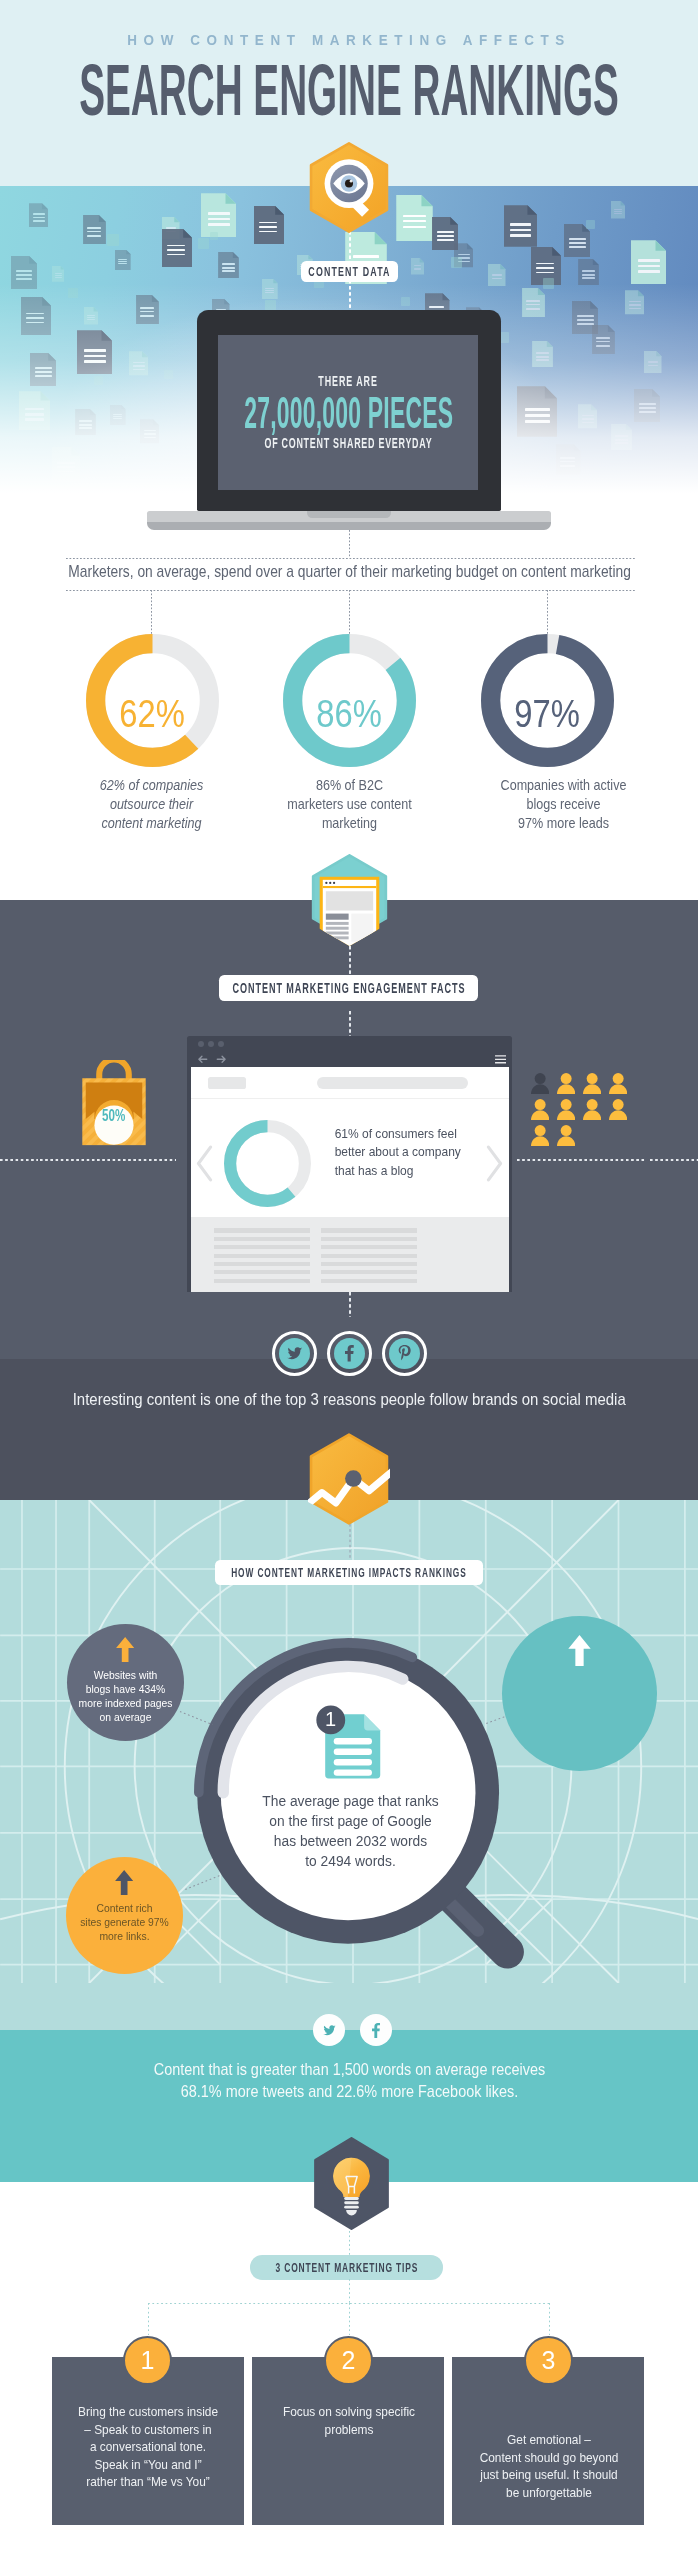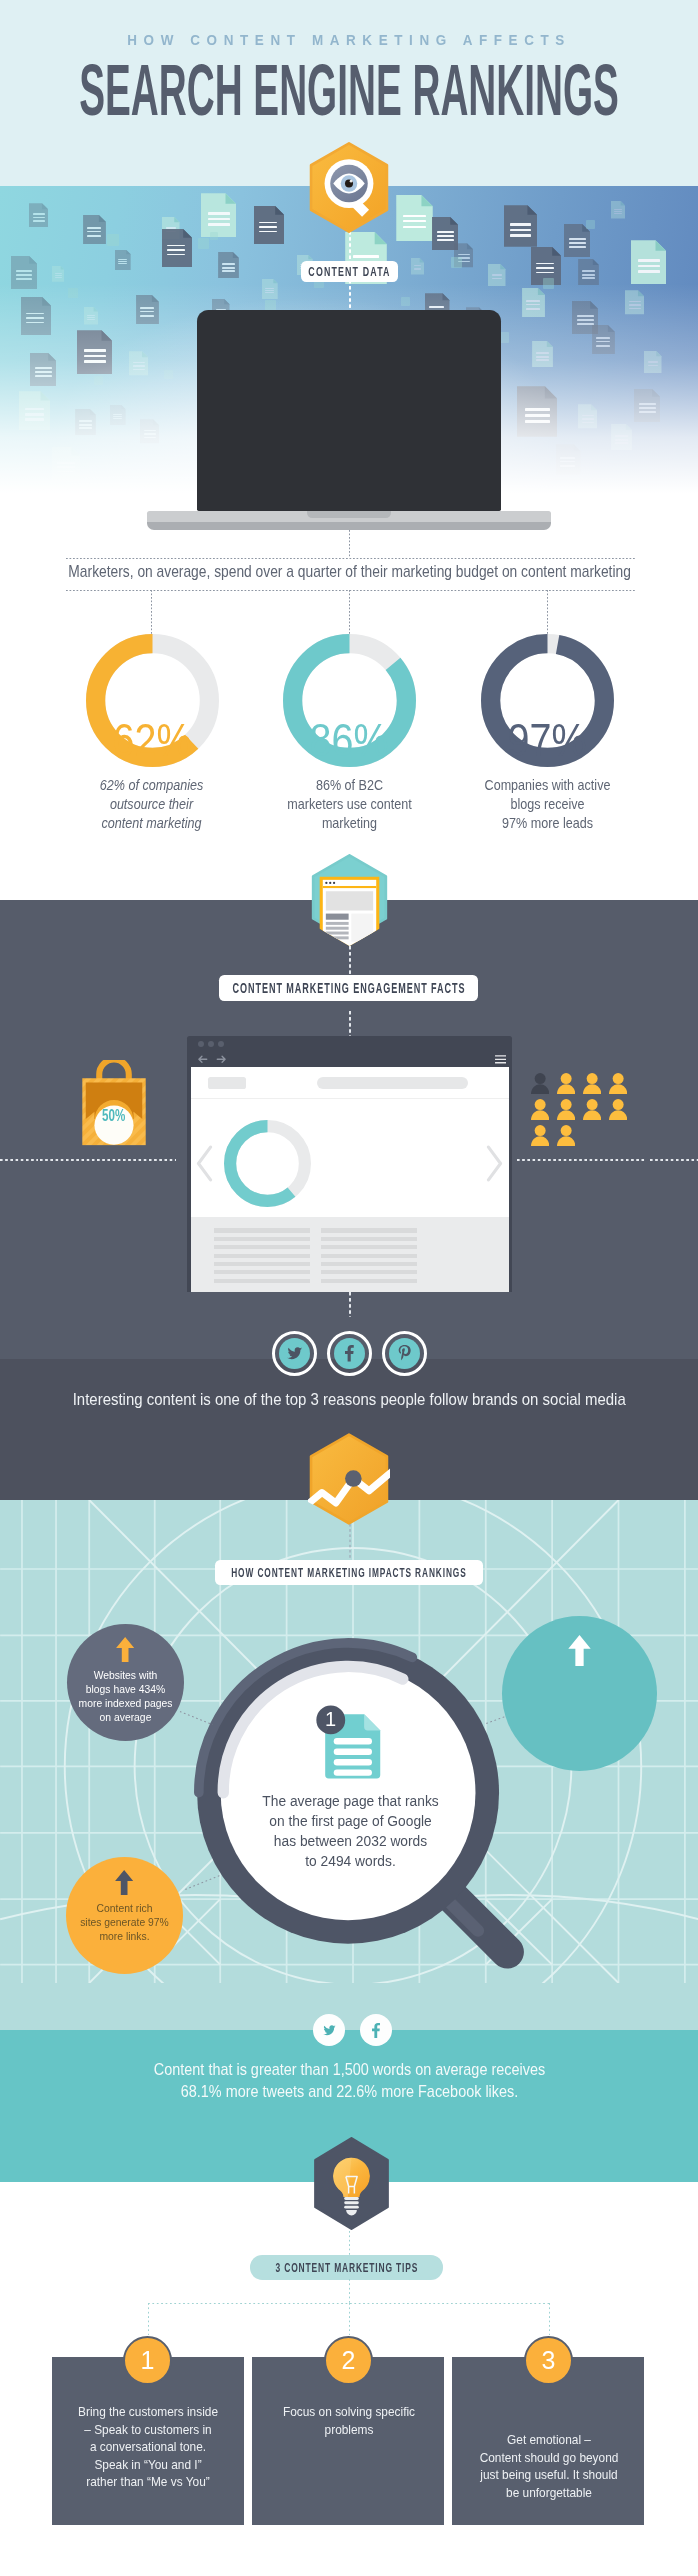--- a/index.html
+++ b/index.html
@@ -70,22 +70,22 @@
 
   
   #s1stmt{left:-524px;top:563px;width:1747px;text-align:center;color:#5e6573;font-size:15.7px;line-height:17.5px;}
   #s1stmt .bcond{transform:scaleX(0.88);}
   .dash-h{position:absolute;height:0.9px;
     background-image:linear-gradient(90deg,#8e96a3 0 1.4px,transparent 1.4px);background-size:3.5px 0.9px;}
   .dash-v{position:absolute;width:0.9px;
     background-image:linear-gradient(180deg,#8e96a3 0 1.4px,transparent 1.4px);background-size:0.9px 3.5px;}
   .donut{position:absolute;width:133px;height:133px;}
   .donut svg{position:absolute;left:0;top:0;}
-  .dlabel{position:absolute;left:0;top:0;width:133px;height:133px;display:flex;
-          align-items:flex-end;justify-content:center;font-size:47px;font-weight:400;
+  .dlabel{position:absolute;left:0;top:13px;width:133px;height:133px;display:flex;
+          align-items:center;justify-content:center;font-size:39px;font-weight:400;
           font-family:"Liberation Sans",sans-serif;}
   .dlabel span{display:inline-block;transform:scaleX(0.84);}
   .dcap{position:absolute;width:227px;text-align:center;color:#5e6573;font-size:14.3px;line-height:19px;}
   .dcap .bcond{transform:scaleX(0.88);display:block;}
 
   
   #s2bg{left:0;top:900px;width:699px;height:600px;background:#565c6a;}
   #s2bg2{left:0;top:1359px;width:699px;height:141px;background:#4d515e;}
   #pill2{left:219px;top:975px;width:259px;height:26px;font-size:14.4px;}
   #pill2 .cond{transform:scaleX(0.63);letter-spacing:1.5px;}
@@ -705,20 +705,25 @@
       <circle cx="49.4" cy="44.8" r="1.6" fill="#ffffff" opacity=".9"></circle>
     </svg>
   </div>
 
   <div class="pill" id="pill1">
       <span class="cond">CONTENT DATA</span>
     </div>
 
   <div class="abs" id="laptop">
     <div class="abs" id="lt-lid"></div>
+    <div class="abs" id="lt-screen">
+      <div class="abs" id="lt-l1"><span class="cond">THERE ARE</span></div>
+      <div class="abs" id="lt-l2"><span class="cond">27,000,000 PIECES</span></div>
+      <div class="abs" id="lt-l3"><span class="cond">OF CONTENT SHARED EVERYDAY</span></div>
+    </div>
     <div class="abs" id="lt-base"></div>
     <div class="abs" id="lt-notch"></div>
     <div class="abs" id="lt-foot"></div>
   </div>
 
   <div class="dash-h" style="left:66px;top:558px;width:570px"></div>
   <div class="dash-h" style="left:66px;top:590px;width:570px"></div>
   <div class="dash-v" style="left:349px;top:530px;height:28px"></div>
   <div class="abs" id="s1stmt"><span class="bcond">Marketers, on average, spend over a quarter of their marketing budget on content marketing</span></div>
   <div class="dash-v" style="left:151px;top:590px;height:44px"></div>
@@ -755,21 +760,21 @@
       </div>
       <div class="donut" style="left: 481px; top: 634px;">
         <svg width="133" height="133" viewBox="0 0 152 152">
           <circle cx="76" cy="76" r="65" fill="none" stroke="#e9eaeb" stroke-width="22"></circle>
           <circle cx="76" cy="76" r="65" fill="none" stroke="#56627a" stroke-width="22" stroke-dasharray="396.1548336176729 408.4070449666731" transform="translate(152 0) scale(-1 1) rotate(-90 76 76)"></circle>
         </svg>
         <div class="dlabel" style="color:#56627a">
           <span>97%</span>
         </div>
       </div>
-      <div class="dcap" style="left: 434px; top: 776px;">
+      <div class="dcap" style="left: 450px; top: 776px;">
         <span class="bcond">Companies with active</span>
         <span class="bcond">blogs receive</span>
         <span class="bcond">97% more leads</span>
       </div>
     </div>
 
   <div class="abs" id="s2bg"></div>
   <div class="abs" id="s2bg2"></div>
 
   <div class="abs hexw" id="hex2" style="left:310px;top:854px;width:79px;height:92px;">
@@ -884,20 +889,25 @@
     <div id="brw-body">
       <div id="brw-hero">
         <div class="b2" style="left:17.5px;top:9.6px;width:38px;height:12.2px;"></div>
         <div class="b2" style="left:126px;top:9.6px;width:151px;height:12.2px;border-radius:6.1px;"></div>
       </div>
       <div id="brw-main">
         <div id="b-donut"><svg width="87" height="87" viewBox="0 0 100 100">
               <circle cx="50" cy="50" r="43" fill="none" stroke="#e9eaeb" stroke-width="14"></circle>
               <circle cx="50" cy="50" r="43" fill="none" stroke="#72cccd" stroke-width="14" stroke-dasharray="164.80795060732052 270.1769682087222" transform="translate(100 0) scale(-1 1) rotate(-90 50 50)"></circle>
             </svg></div>
+        <div id="b-text">
+            <span class="bcond">61% of consumers feel</span>
+            <span class="bcond">better about a company</span>
+            <span class="bcond">that has a blog</span>
+          </div>
         <svg class="chev" style="left:4.4px;top:46px" viewBox="0 0 22 42">
             <path d="M18 2 L4 21 L18 40" fill="none" stroke="#e0e1e3" stroke-width="3.6" stroke-linecap="round" stroke-linejoin="round"></path>
           </svg>
         <svg class="chev" style="left:294px;top:46px" viewBox="0 0 22 42">
             <path d="M4 2 L18 21 L4 40" fill="none" stroke="#e0e1e3" stroke-width="3.6" stroke-linecap="round" stroke-linejoin="round"></path>
           </svg>
       </div>
       <div id="brw-foot">
           <div class="bl" style="left:23px;top:11.4px;width:96px"></div>
           <div class="bl" style="left:23px;top:20px;width:96px"></div>

